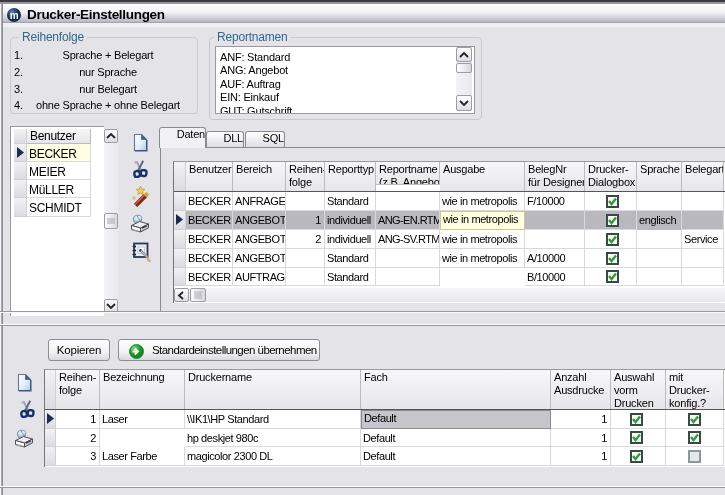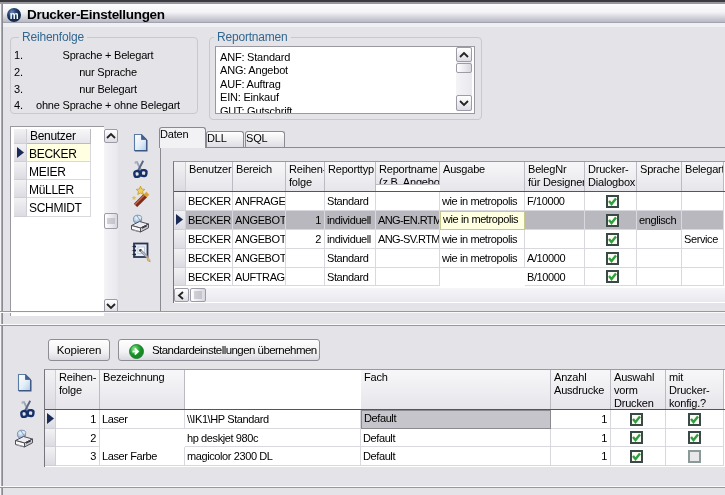--- a/index.html
+++ b/index.html
@@ -33,21 +33,21 @@
 #replist{left:215px;top:46px;width:258px;height:66px;background:#fff;border:1px solid #9a99a2;overflow:hidden;}
 .ritem{position:absolute;left:4px;line-height:13.4px;white-space:nowrap;}
 
 .sbtn{position:absolute;background:linear-gradient(#ffffff,#dddce4);border:1px solid #9d9ca6;border-radius:2px;box-sizing:border-box;}
 .sthumb{position:absolute;background:linear-gradient(90deg,#ffffff,#d8d7e0);border:1px solid #9d9ca6;border-radius:2px;box-sizing:border-box;}
 .strack{position:absolute;background:linear-gradient(90deg,#f4f4f7,#e8e8ee);}
 .htrack{position:absolute;background:linear-gradient(#f6f6f9,#e8e8ee);}
 
 #userpanel{left:10px;top:126px;width:93px;height:189px;background:#fff;border-top:1px solid #9a99a2;border-left:1px solid #9a99a2;}
 
-.tab{position:absolute;box-sizing:border-box;border:1px solid #8a8a92;border-bottom:none;border-radius:3px 3px 0 0;background:linear-gradient(#ffffff,#dcdbe2);text-align:left;}
+.tab{position:absolute;box-sizing:border-box;border:1px solid #8a8a92;border-bottom:none;border-radius:3px 3px 0 0;background:linear-gradient(#ffffff,#dcdbe2);text-align:right;}
 #tabDaten{left:159px;top:127px;width:47px;height:21px;background:#f2f2f5;z-index:3;}
 #tabDLL{left:206px;top:131px;width:38px;height:17px;}
 #tabSQL{left:245px;top:131px;width:40px;height:17px;}
 #tabpage{left:160px;top:147px;width:565px;height:164px;background:#e4e3e8;border-top:1px solid #8a8a92;border-left:1px solid #8a8a92;}
 
 .cell{position:absolute;box-sizing:border-box;border-right:1px solid #d9d8de;border-bottom:1px solid #d9d8de;white-space:nowrap;overflow:hidden;padding:3px 3px 0 2px;letter-spacing:-0.4px;background:#fff;}
 .hcell{position:absolute;box-sizing:border-box;border-right:1px solid #bcbbc4;border-bottom:1px solid #bcbbc4;white-space:nowrap;overflow:hidden;padding:1px 2px 0 3px;background:linear-gradient(#f7f7f9,#e6e5ea);line-height:13px;}
 .selcell{position:absolute;box-sizing:border-box;border-right:1px solid #cfcfd6;border-bottom:1px solid #cfcfd6;background:linear-gradient(#f2f2f4,#dcdbe2);}
 
 .cb{position:absolute;width:13px;height:13px;box-sizing:border-box;border:2px solid #394a46;background:#fbfbf3;}
@@ -230,20 +230,21 @@
       </svg>
     </div>
 <div class="abs htrack" style="left:174px;top:288px;width:551px;height:14px"></div>
 <div class="abs sbtn" style="left:174px;top:288px;width:15px;height:14px"></div>
 <div class="abs sthumb" style="left:190px;top:288px;width:16px;height:14px"></div>
 
 <div class="abs" style="left:44px;top:369px;width:681px;height:97px;background:#fff;border-left:1px solid #76757d;border-top:1px solid #9a99a2"></div>
 <div class="abs selcell" style="left:45px;top:370px;width:11px;height:40px"></div>
 <div class="abs hcell" style="left:56px;top:370px;width:44px;height:40px">Reihen-<br>folge</div>
 <div class="abs hcell" style="left:100px;top:370px;width:85px;height:40px">Bezeichnung</div>
+<div class="abs hcell" style="left:185px;top:370px;width:176px;height:40px">Druckername</div>
 <div class="abs hcell" style="left:361px;top:370px;width:190px;height:40px">Fach</div>
 <div class="abs hcell" style="left:551px;top:370px;width:60px;height:40px">Anzahl<br>Ausdrucke</div>
 <div class="abs hcell" style="left:611px;top:370px;width:55px;height:40px">Auswahl<br>vorm<br>Drucken</div>
 <div class="abs hcell" style="left:666px;top:370px;width:58px;height:40px">mit<br>Drucker-<br>konfig.?</div>
 <div class="abs" style="left:45px;top:409px;width:680px;height:1px;background:#55555b"></div>
 <div class="abs selcell" style="left:45px;top:410px;width:11px;height:19px">
       <svg width="9" height="11" style="position:absolute;left:1px;top:3px">
         <path d="M1 0 L8 5.5 L1 11 Z" fill="#1c2b56"></path>
       </svg>
     </div>

